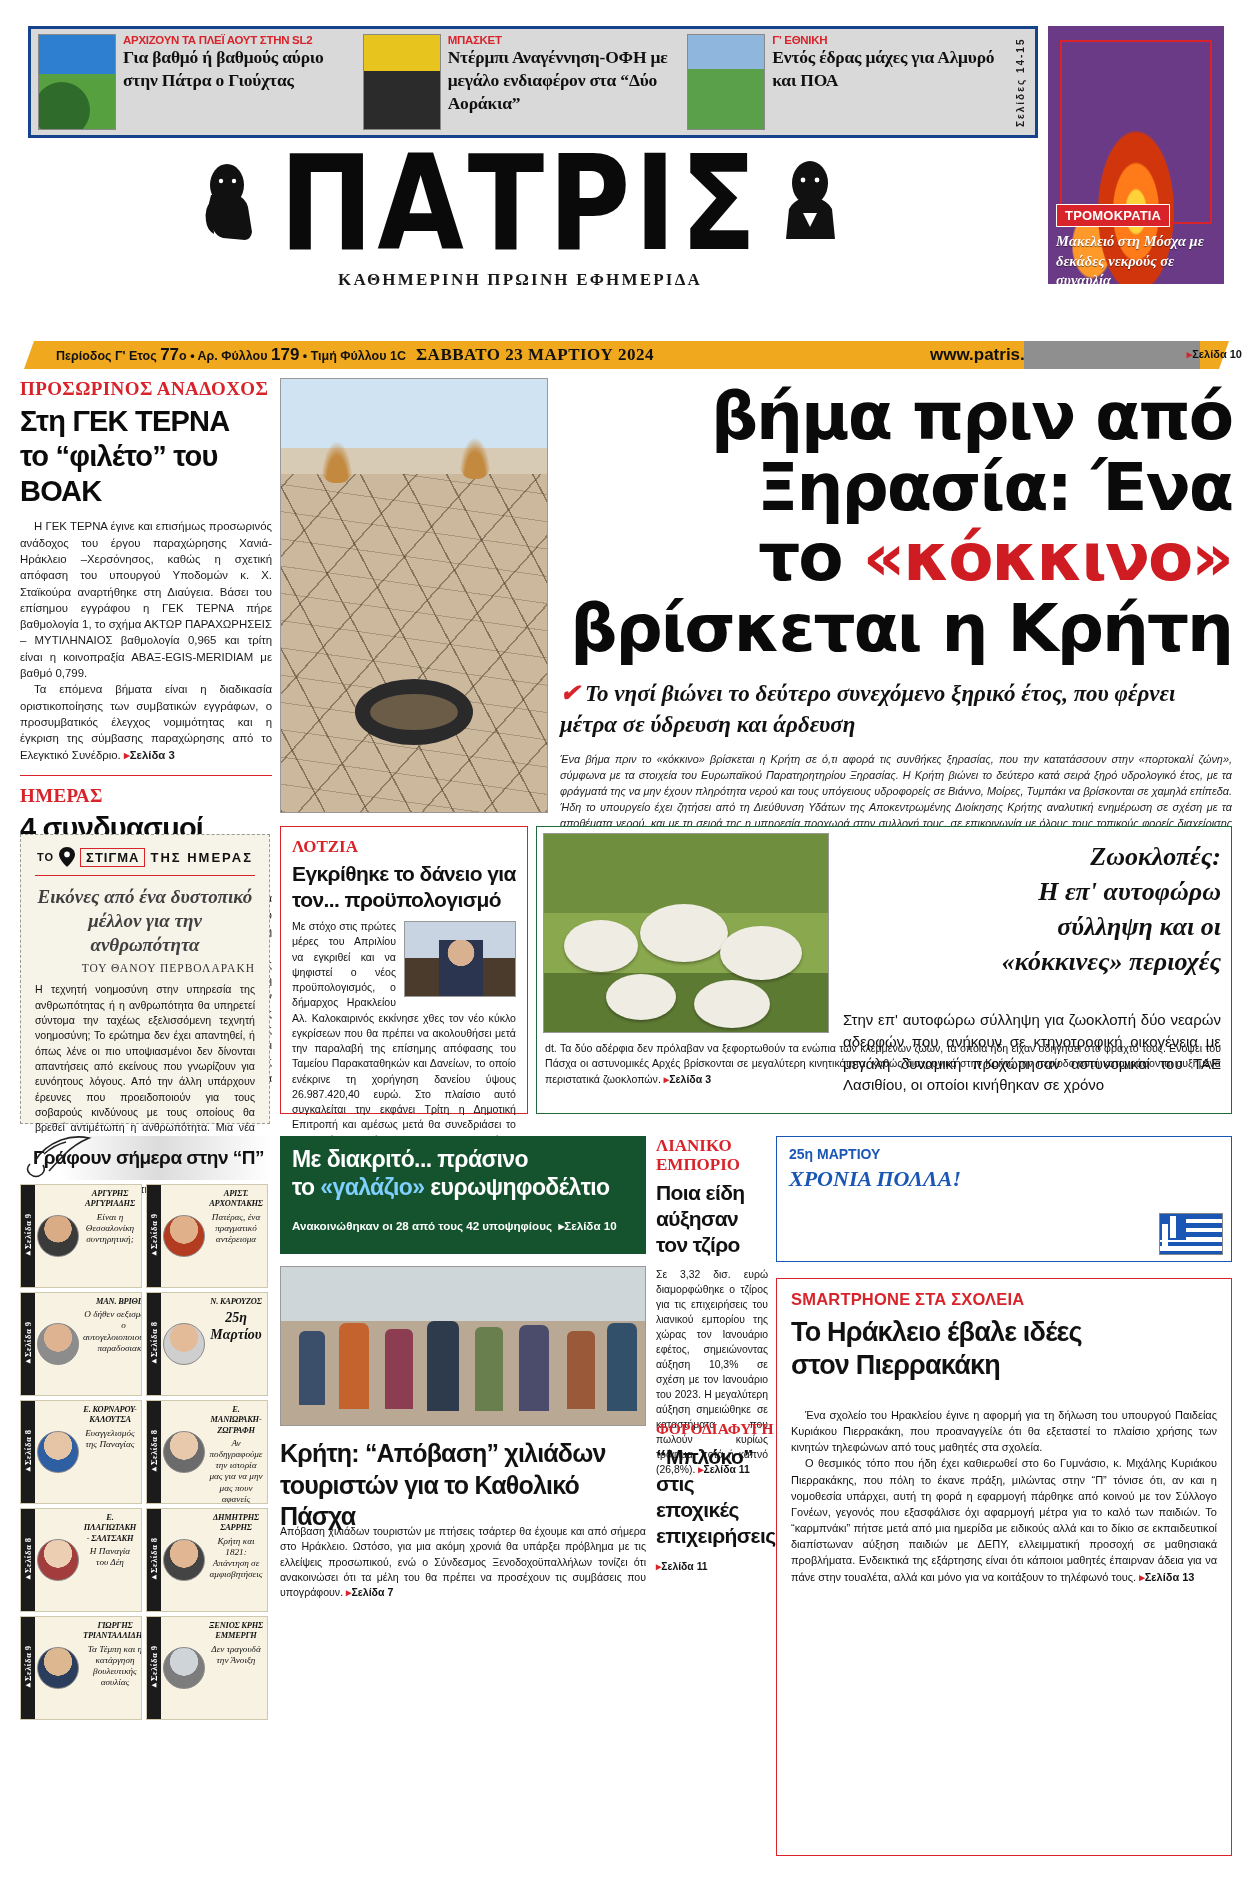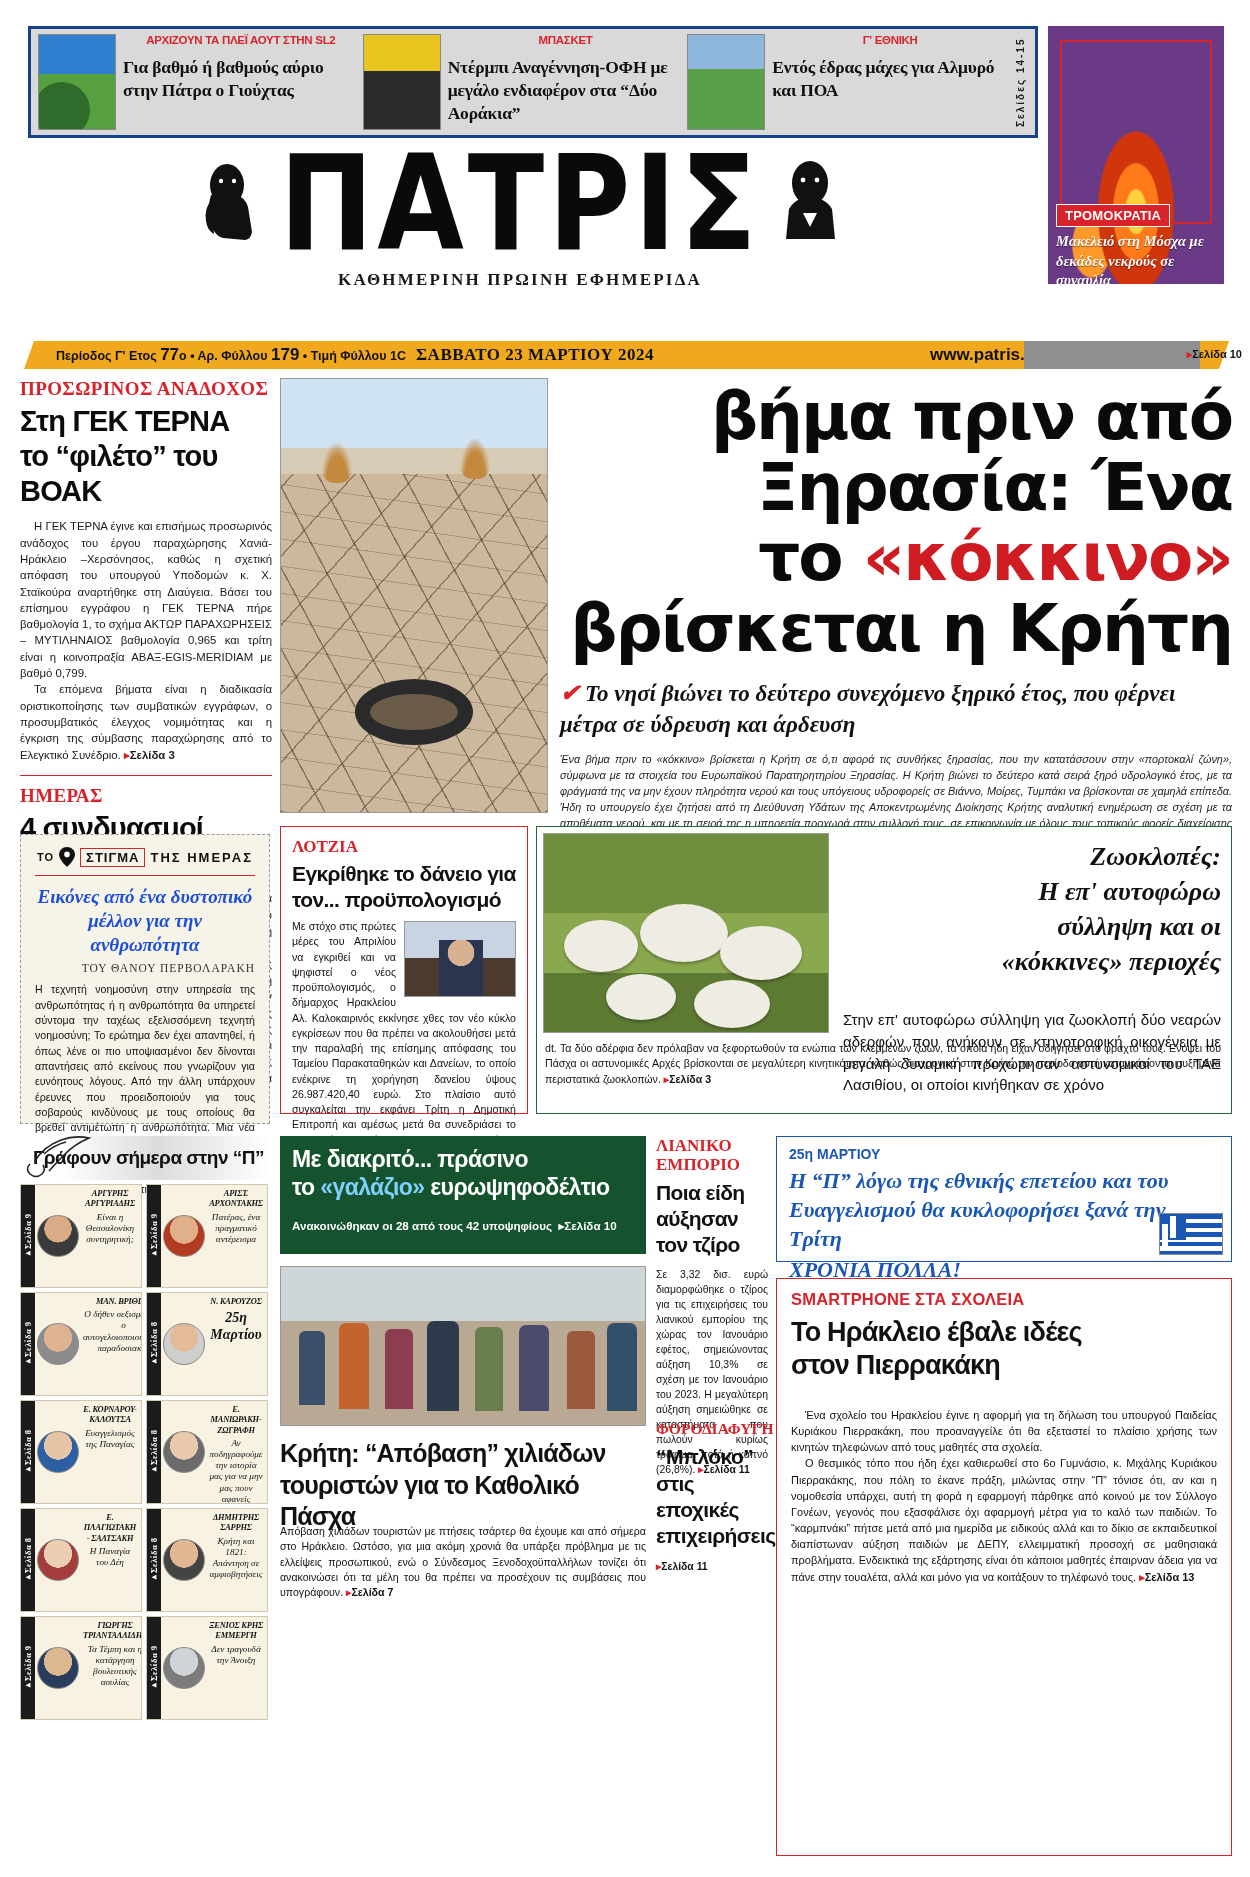--- a/index.html
+++ b/index.html
@@ -16,22 +16,22 @@
 
   
   .topstrip {
     position:absolute; left:28px; top:26px; width:1010px; height:112px;
     border:3px solid #16418b; background:#d9d9d9;
     display:flex; align-items:stretch; padding:5px;
   }
   .ts-cell { display:flex; align-items:stretch; flex:1; padding:0 2px; }
   .ts-photo { width:78px; flex:0 0 78px; border:1px solid #888; overflow:hidden; position:relative; }
   .ts-text { flex:1; padding-left:7px; display:flex; flex-direction:column; justify-content:flex-start;}
-  .ts-kicker { color:#d8232a; font-weight:bold; font-size:11.5px; letter-spacing:-0.3px; line-height:1.05; margin-bottom:10px;
-     font-family:"Liberation Sans", sans-serif;text-align:center; }
+  .ts-kicker { color:#d8232a; font-weight:bold; font-size:11.5px; letter-spacing:-0.3px; line-height:1.05; margin-bottom:0;
+     font-family:"Liberation Sans", sans-serif; }
   .ts-head { font-family:"Liberation Serif", serif; font-weight:bold; font-size:17.5px; line-height:1.3; color:#101010; letter-spacing:-0.2px;}
   .ts-sidelabel {
      writing-mode:vertical-rl; text-orientation:mixed; transform:rotate(180deg);
      font-size:10px; font-weight:bold; letter-spacing:2px; color:#1b1b1b;
      display:flex; align-items:center; justify-content:center; width:20px; flex:0 0 20px;
   }
 
   
   .img-soccer1 { background:
       radial-gradient(circle at 30% 80%, #2f6b2a 0 30%, transparent 31%),
@@ -125,21 +125,21 @@
   .stigma { position:absolute; left:20px; top:834px; width:250px; height:290px;
      background:#f6f3e9; border:1px dashed #9a9a9a; padding:12px 14px; }
   .stigma-top { display:flex; align-items:center; gap:5px; justify-content:center; }
   .st-to { font-size:11px; font-weight:bold; letter-spacing:1px;}
   .pinicon { width:16px; height:20px; }
   .st-word { border:1.5px solid #d8232a; color:#111; font-weight:bold; font-size:13px;
      padding:1px 5px; letter-spacing:1px; }
   .st-day { font-size:13px; font-weight:bold; letter-spacing:2px;text-align:center; }
   .st-rule { border:0; border-top:1.6px solid #d8232a; margin:8px 0 9px;}
   .st-head { text-align:center; font-family:"Liberation Serif", serif; font-style:italic;
-     font-weight:bold; font-size:19px; line-height:1.25; color:#1d4ed8; }
+     font-weight:bold; font-size:19px; line-height:1.25; color:#404040; }
   .st-by { text-align:right; font-family:"Liberation Serif", serif; font-size:11.5px;
      letter-spacing:1px; margin-top:6px; color:#333;}
   .st-body { margin-top:8px; font-size:10.6px; line-height:1.45; text-align:justify;}
 
   
   .lotzia { position:absolute; left:280px; top:826px; width:248px; height:288px;
      border:1px solid #d8232a; padding:10px 11px; background:#fff;}
   .lz-kicker { color:#d8232a; font-family:"Liberation Serif", serif; font-weight:bold; font-size:17px;}
   .lz-head { font-family:"Liberation Sans", sans-serif; font-weight:bold; font-size:21px;
      line-height:1.22; letter-spacing:-0.6px; margin:4px 0 7px; }
@@ -525,21 +525,20 @@
     <div class="foro-head">
       <div>“Μπλόκο”</div>
       <div>στις εποχικές</div>
       <div>επιχειρήσεις</div>
     </div>
     <div style="margin-top:10px; font-size:10.4px;"><span class="arrow">▸</span><b>Σελίδα 11</b></div>
   </div>
 
   <div class="marti">
     <div class="marti-k">25η ΜΑΡΤΙΟΥ</div>
-    <div class="marti-h">Η “Π” λόγω της εθνικής επετείου και του Ευαγγελισμού θα κυκλοφορήσει ξανά την Τρίτη</div>
     <div class="marti-h" style="margin-top:2px">ΧΡΟΝΙΑ ΠΟΛΛΑ!</div>
     <div class="flag"></div>
   </div>
 
   <div class="smart">
     <div class="smart-k">SMARTPHONE ΣΤΑ ΣΧΟΛΕΙΑ</div>
     <div class="smart-h">
       <div>Το Ηράκλειο έβαλε ιδέες</div>
       <div>στον Πιερρακάκη</div>
     </div>

